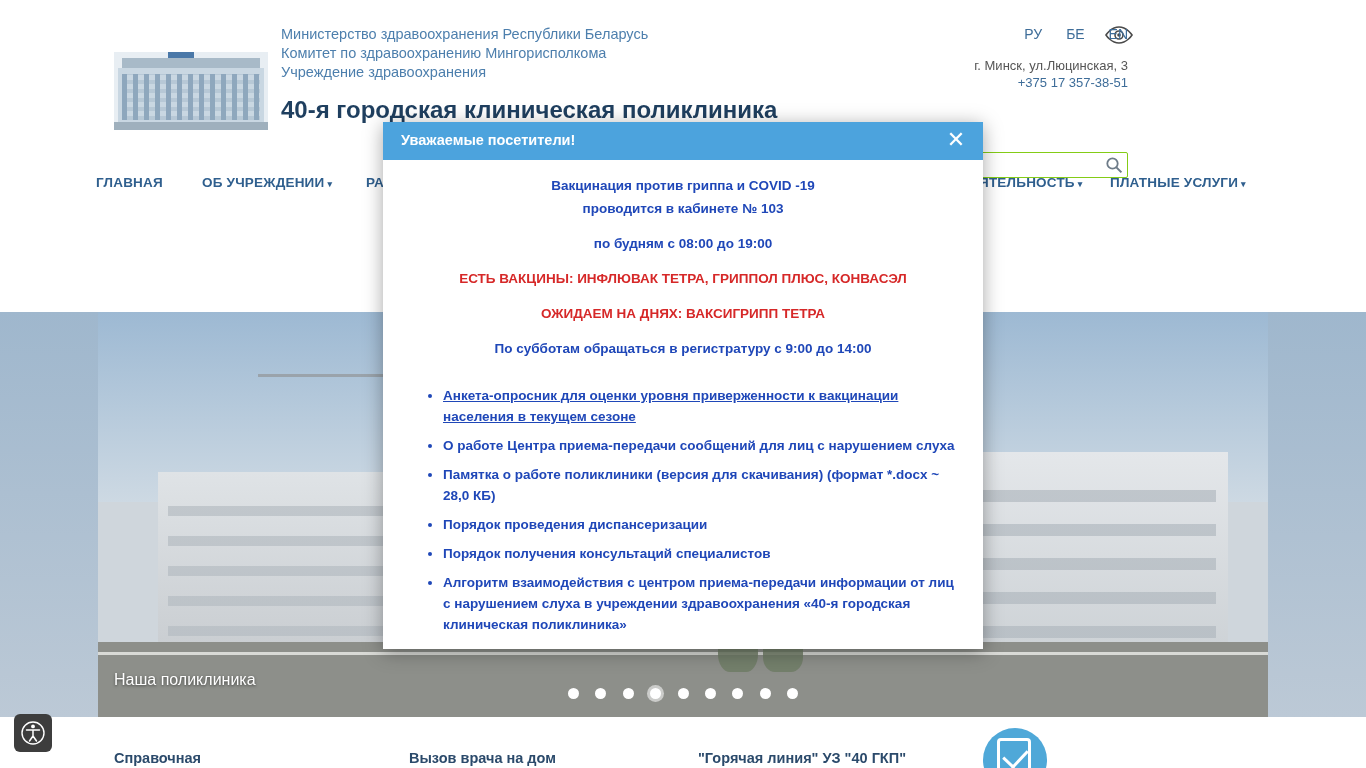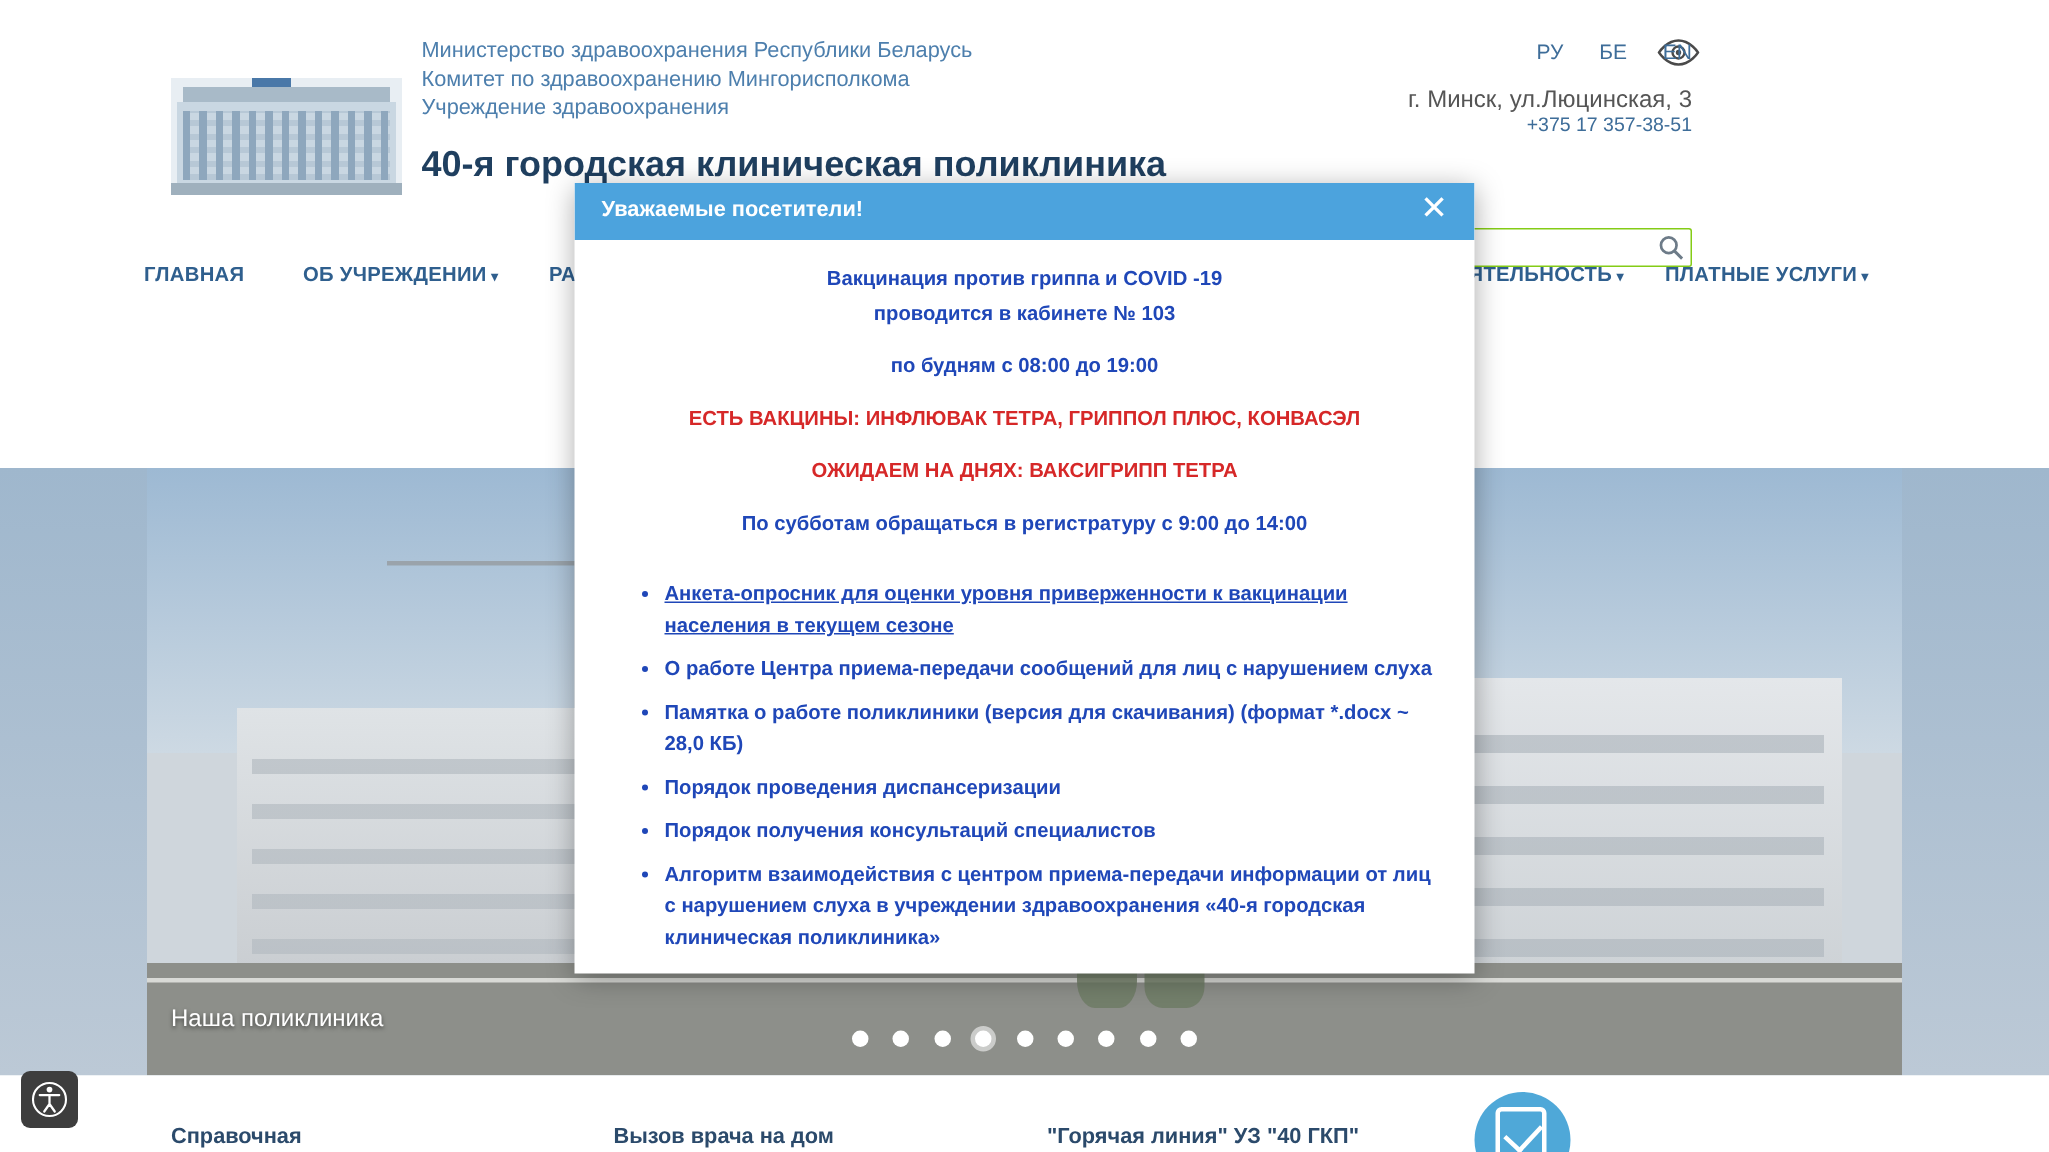--- a/index.html
+++ b/index.html
@@ -46,21 +46,21 @@
     position: absolute; right: 108px; top: 24px;
     width: 30px; height: 22px; color: #5b5b5b;
   }
   .langs {
     position: absolute; right: 114px; top: 26px;
     font-size: 14px; color: #3e6d99;
   }
   .langs span { margin-left: 20px; cursor: pointer; }
   .address {
     position: absolute; right: 114px; top: 58px;
-    font-size: 16px; color: #555; text-align: right; white-space: nowrap;
+    font-size: 13px; color: #555; text-align: right; white-space: nowrap;
   }
   .phone {
     position: absolute; right: 114px; top: 75px;
     font-size: 13px; color: #3e6d99; text-align: right; white-space: nowrap;
   }
   .search-box {
     position: absolute; right: 114px; top: 108px;
     width: 200px; height: 26px;
     border: 1px solid #84cc16; background: #fff; border-radius: 2px; margin-top: 44px;
   }

